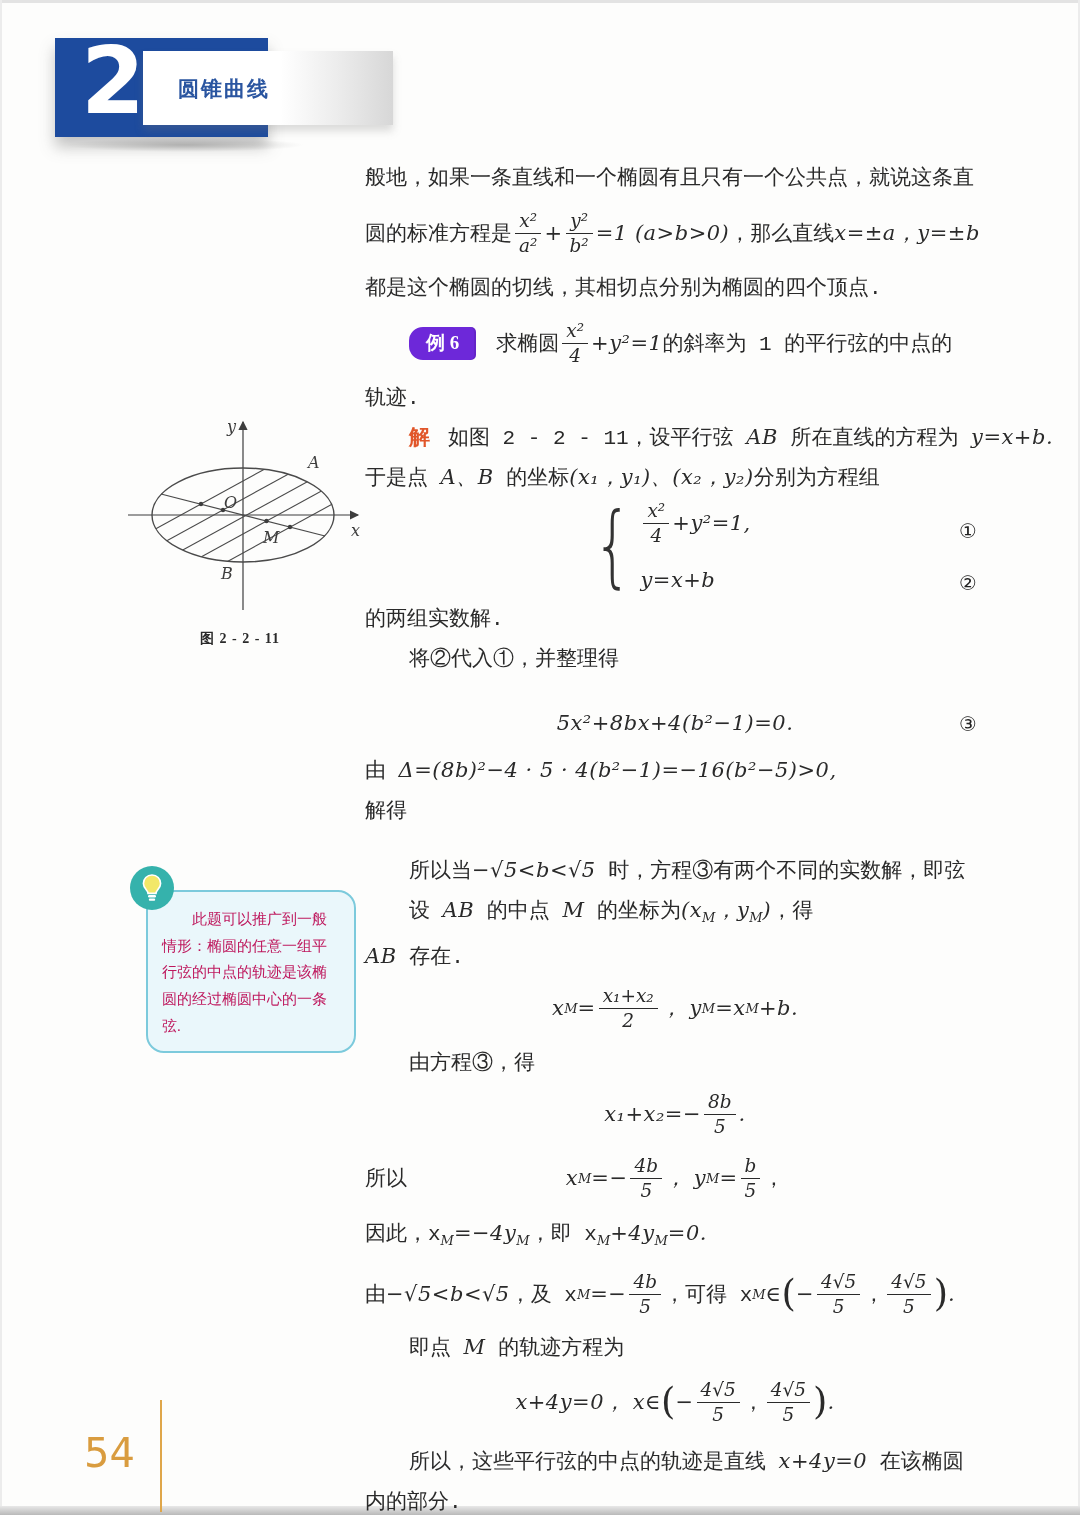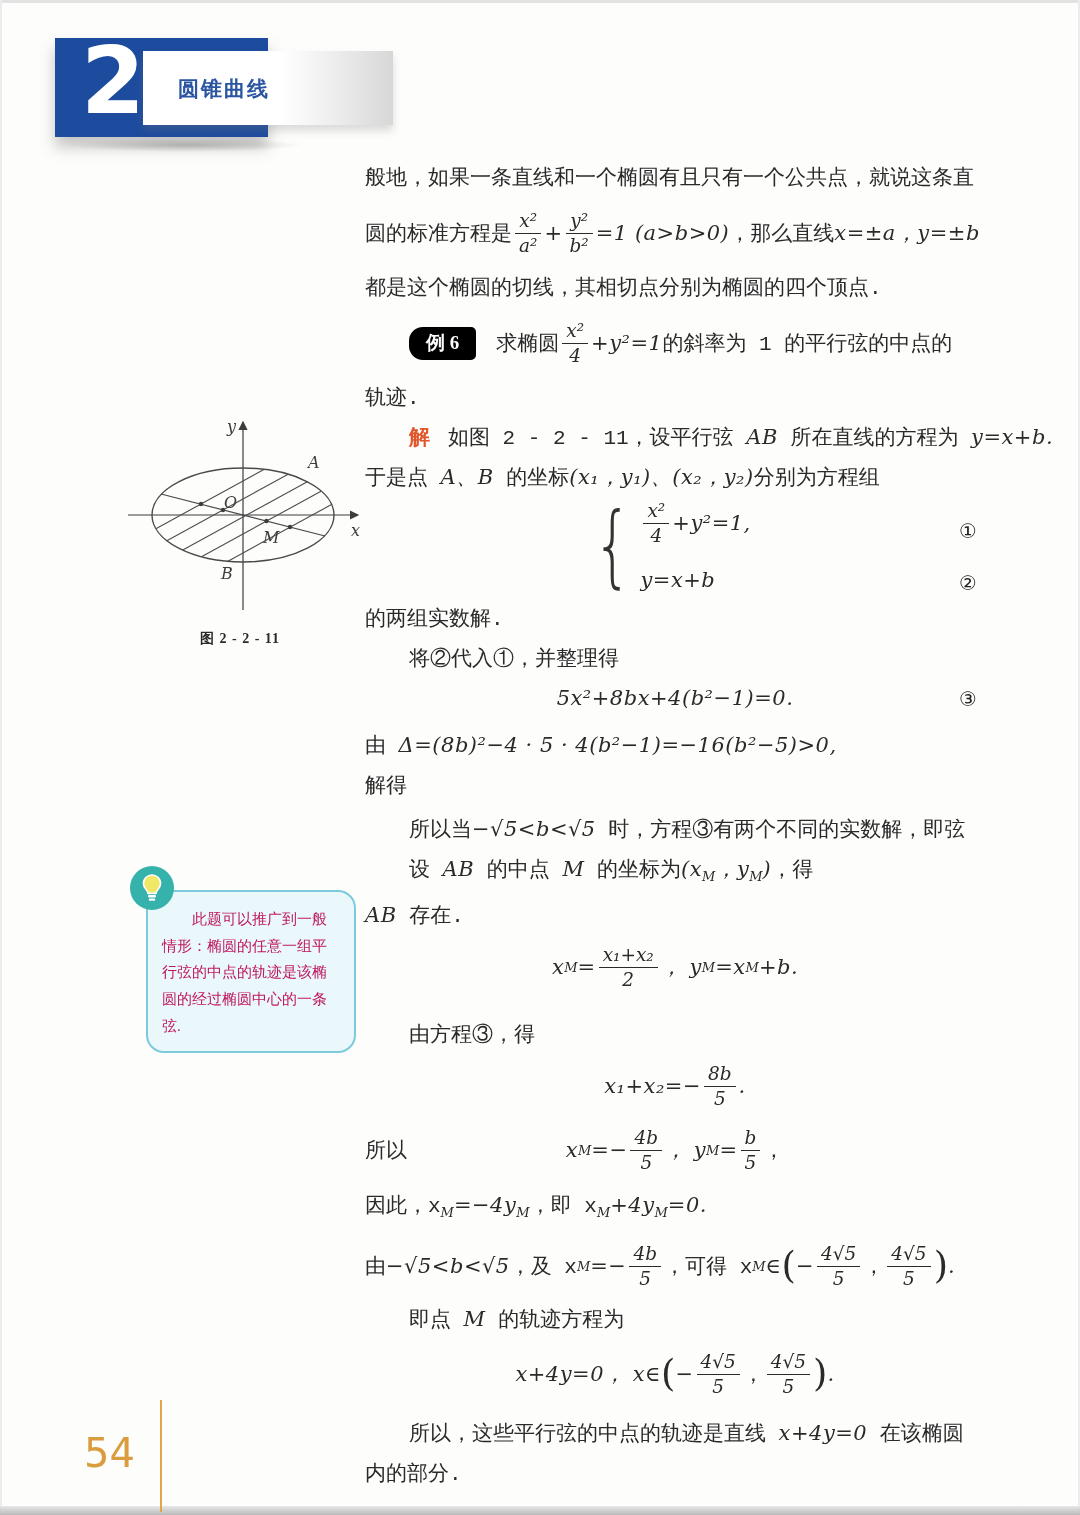--- a/index.html
+++ b/index.html
@@ -64,34 +64,34 @@
   .main { position:absolute; left:365px; top:158px; width:620px; font-size:21px; }
   .ln { line-height:39px; white-space:nowrap; }
   .tall { display:flex; align-items:center; height:62px; white-space:nowrap; }
   .ind { padding-left:44px; }
   .center { justify-content:center; text-align:center; }
   .cn { font-family:Liberation Mono, monospace; }
   .mt { font-family:"DejaVu Serif", serif; font-style:italic; letter-spacing:.5px; }
   .ms { font-family:"DejaVu Serif", serif; font-style:italic; font-size:13px; }
   .term { color:#3a6cb0; font-weight:bold; }
   .badge {
-    display:inline-block; background:#000000; color:#fff; font-weight:bold;
+    display:inline-block; background:#6d28d9; color:#fff; font-weight:bold;
     font-size:19px; line-height:30px; padding:1px 17px 2px 17px; margin-right:20px;
     border-radius:14px 5px 5px 14px; vertical-align:2px;
     box-shadow:inset -2px 0 0 rgba(0,0,0,.08);
   }
   .sol { color:#e1562a; font-weight:bold; margin-right:18px; }
   .frac { display:inline-flex; flex-direction:column; vertical-align:middle;
     text-align:center; font-size:.88em; line-height:1.18; margin:0 3px;
     font-family:"DejaVu Serif", serif; font-style:italic; }
   .frac .fn { border-bottom:1.4px solid #2a2a2a; padding:0 4px 1px 4px; }
   .frac .fd { padding:1px 4px 0 4px; }
   .eqno { position:absolute; right:8px; top:50%; transform:translateY(-50%);
     font-family:"DejaVu Sans", sans-serif; font-size:20px; font-style:normal; color:#222; }
-  .eqline { position:relative; }
+  .eqline { position:relative;margin-top:25px; }
   .bigp { font-family:"DejaVu Serif", serif; font-style:normal; font-size:1.75em;
     font-weight:300; vertical-align:middle; line-height:1; }
   
   .sys { position:relative; display:flex; align-items:center; margin-left:228px;
     height:96px; white-space:nowrap; }
   .brace { font-family:"DejaVu Sans", sans-serif; font-weight:200; font-size:62px;
     transform:scaleY(1.45); transform-origin:center; line-height:1; margin-right:8px; color:#333; }
   .sysrows { display:flex; flex-direction:column; justify-content:space-between; height:92px; }
   .sysrow { position:static; display:flex; align-items:center; }
   .sysno1 { top:22%; } .sysno2 { top:76%; }
@@ -243,42 +243,42 @@
   <div class="ln eqline center" style="display:block;text-align:center">
     <span class="mt">5x²+8bx+4(b²−1)=0.</span>
     <span class="eqno">③</span>
   </div>
 
   <div class="ln" style="margin-top:8px"><span class="cn">由 </span><span class="mt">Δ=(8b)²−4 · 5 · 4(b²−1)=−16(b²−5)&gt;0,</span></div>
 
   <div class="ln"><span class="cn">解得</span></div>
 
 
-  <div class="ln" style="margin-top:4px"><span class="ind"></span><span class="cn">所以当</span><span class="mt">−√5&lt;b&lt;√5</span><span class="cn"> 时，方程③有两个不同的实数解，即弦</span></div>
+  <div class="ln" style="margin-top:20px"><span class="ind"></span><span class="cn">所以当</span><span class="mt">−√5&lt;b&lt;√5</span><span class="cn"> 时，方程③有两个不同的实数解，即弦</span></div>
 
   <div class="ln"><span class="ind"></span><span class="cn">设 </span><span class="mt">AB</span><span class="cn"> 的中点 </span><span class="mt">M</span><span class="cn"> 的坐标为</span><span class="mt">(x</span><sub class="ms">M</sub><span class="mt">，y</span><sub class="ms">M</sub><span class="mt">)</span><span class="cn">，得</span></div>
 
   <div class="ln"><span class="mt">AB</span><span class="cn"> 存在.</span></div>
 
   <div class="tall center">
     <span class="mt">x</span>
       <sub class="ms">M</sub>
       <span class="mt">=</span>
     <span class="frac">
         <span class="fn">x₁+x₂</span>
         <span class="fd">2</span>
       </span>
     <span class="mt">， y</span>
       <sub class="ms">M</sub>
       <span class="mt">=x</span>
       <sub class="ms">M</sub>
       <span class="mt">+b.</span>
   </div>
 
-  <div class="ln" style="margin-top:17px"><span class="ind"></span><span class="cn">由方程③，得</span></div>
+  <div class="ln" style="margin-top:4px"><span class="ind"></span><span class="cn">由方程③，得</span></div>
 
   <div class="tall center">
     <span class="mt">x₁+x₂=−</span>
     <span class="frac">
         <span class="fn">8b</span>
         <span class="fd">5</span>
       </span>
     <span class="mt">.</span>
   </div>
 

